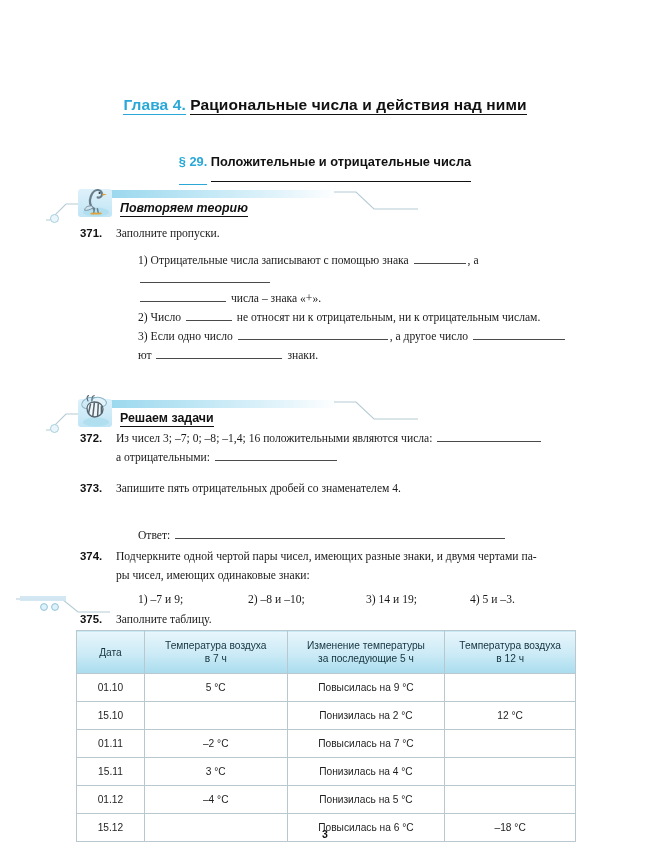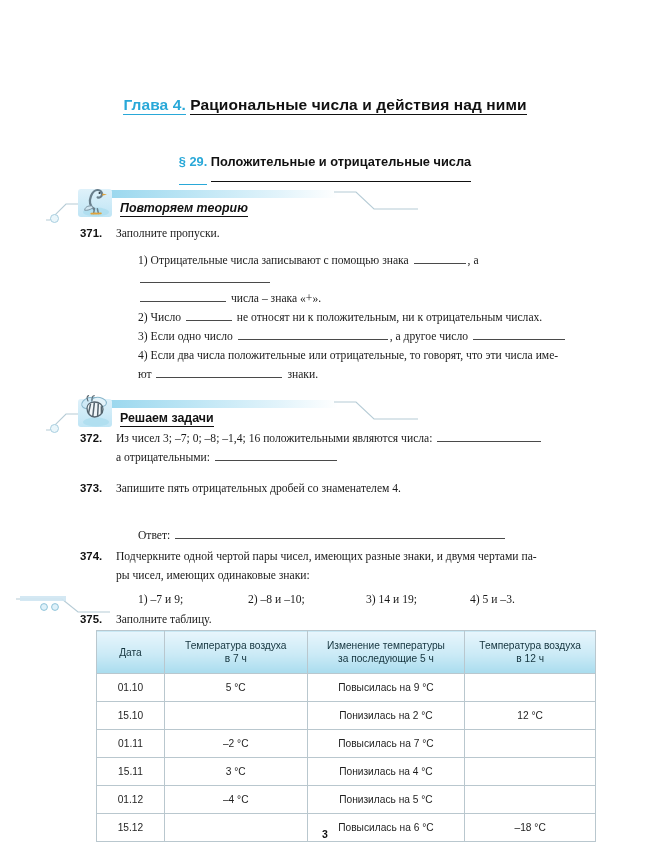--- a/index.html
+++ b/index.html
@@ -200,21 +200,21 @@
     position: absolute;
     left: 14px;
     top: 552px;
     width: 96px;
     height: 26px;
   }
 
   
   .tbl-wrap {
     position: absolute;
-    left: 96px;
+    left: 76px;
     top: 590px;
     width: 500px;
   }
   table.temps {
     border-collapse: collapse;
     width: 500px;
     font-family: "Liberation Sans", "DejaVu Sans", sans-serif;
     font-size: 10.2px;
     color: #1f1f1f;
   }
@@ -306,34 +306,30 @@
       </div>
       <div class="sub-flush" style="margin-left:22px">
         <span class="fill" style="width:86px"></span>
         <span>числа – знака «+».</span>
       </div>
 
       <div class="sub">
         <span>2)</span>
         <span>Число</span>
         <span class="fill" style="width:46px"></span>
-        <span>не относят ни к положительным, ни к отрицательным числах.</span>
+        <span>не относят ни к отрицательным, ни к отрицательным числам.</span>
       </div>
 
       <div class="sub">
         <span>3)</span>
         <span>Если одно число</span>
         <span class="fill" style="width:150px"></span><span>, а другое число</span>
         <span class="fill" style="width:92px"></span>
       </div>
 
-      <div class="sub">
-        <span>4)</span>
-        <span>Если два числа положительные или отрицательные, то говорят, что эти числа име-</span>
-      </div>
       <div style="margin-left:22px">
         <span>ют</span>
         <span class="fill" style="width:126px"></span>
         <span>знаки.</span>
       </div>
     </div>
   </div>
 
   <div class="rubric" id="rubric-tasks">
     <div class="bar"></div>

